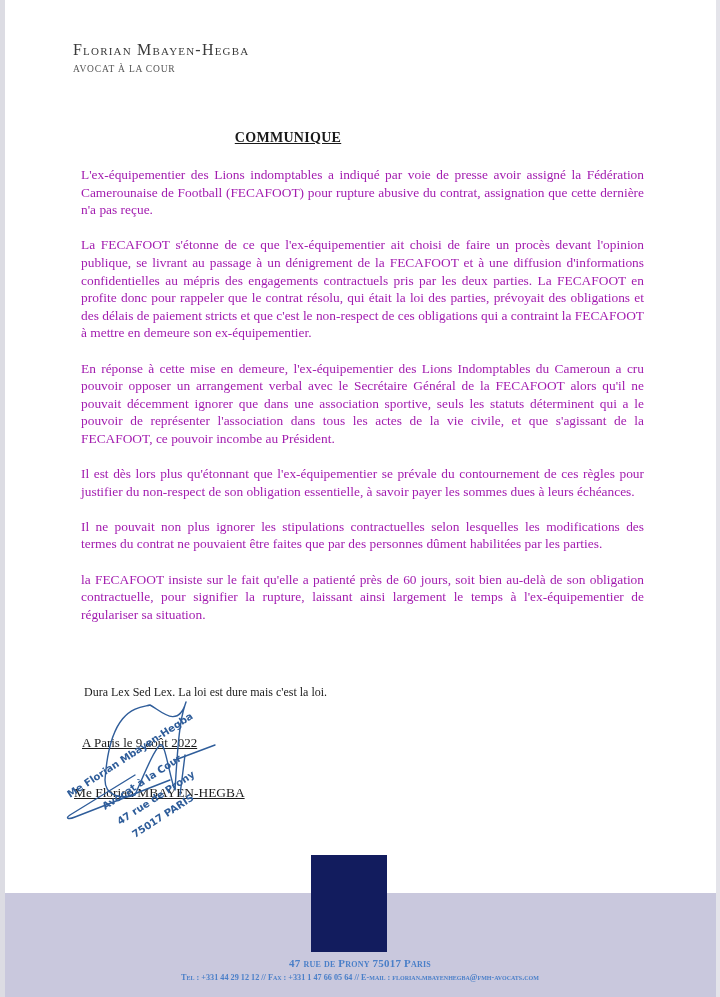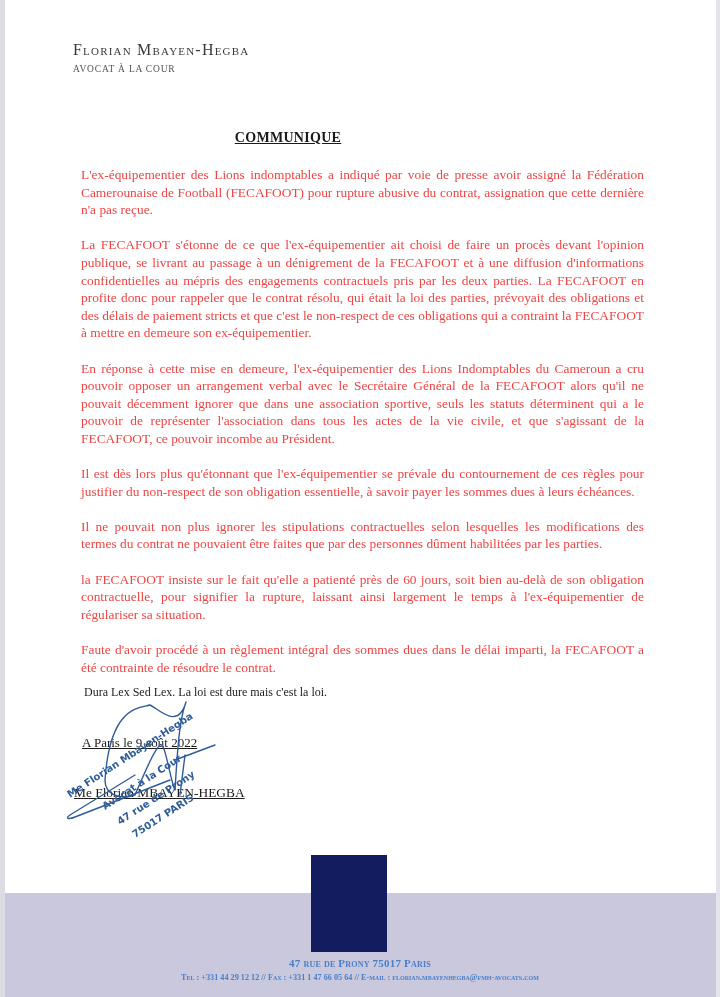--- a/index.html
+++ b/index.html
@@ -46,21 +46,21 @@
       font-weight: bold;
       text-decoration: underline;
       letter-spacing: 0.3px;
       color: #1a1a1a;
     }
     .body-text {
       position: absolute; left: 81px; width: 563px; top: 166px;
       font-size: 13.4px;
       line-height: 17.6px;
       text-align: justify;
-      color: #ef4444;
+      color: #a21caf;
     }
     .body-text p { margin-bottom: 17.6px; }
     .motto {
       position: absolute; left: 84px; top: 685px;
       font-size: 12px; color: #1c1c1c;
     }
     .place-date {
       position: absolute; left: 82px; top: 735px;
       font-size: 13px; color: #1c1c1c;
       text-decoration: underline;
@@ -123,21 +123,20 @@
 
 <div class="heading">COMMUNIQUE</div>
 
 <div class="body-text">
   <p>L'ex-équipementier des Lions indomptables a indiqué par voie de presse avoir assigné la Fédération Camerounaise de Football (FECAFOOT) pour rupture abusive du contrat, assignation que cette dernière n'a pas reçue.</p>
   <p>La FECAFOOT s'étonne de ce que l'ex-équipementier ait choisi de faire un procès devant l'opinion publique, se livrant au passage à un dénigrement de la FECAFOOT et à une diffusion d'informations confidentielles au mépris des engagements contractuels pris par les deux parties. La FECAFOOT en profite donc pour rappeler que le contrat résolu, qui était la loi des parties, prévoyait des obligations et des délais de paiement stricts et que c'est le non-respect de ces obligations qui a contraint la FECAFOOT à mettre en demeure son ex-équipementier.</p>
   <p>En réponse à cette mise en demeure, l'ex-équipementier des Lions Indomptables du Cameroun a cru pouvoir opposer un arrangement verbal avec le Secrétaire Général de la FECAFOOT alors qu'il ne pouvait décemment ignorer que dans une association sportive, seuls les statuts déterminent qui a le pouvoir de représenter l'association dans tous les actes de la vie civile, et que s'agissant de la FECAFOOT, ce pouvoir incombe au Président.</p>
   <p>Il est dès lors plus qu'étonnant que l'ex-équipementier se prévale du contournement de ces règles pour justifier du non-respect de son obligation essentielle, à savoir payer les sommes dues à leurs échéances.</p>
   <p>Il ne pouvait non plus ignorer les stipulations contractuelles selon lesquelles les modifications des termes du contrat ne pouvaient être faites que par des personnes dûment habilitées par les parties.</p>
   <p>la FECAFOOT insiste sur le fait qu'elle a patienté près de 60 jours, soit bien au-delà de son obligation contractuelle, pour signifier la rupture, laissant ainsi largement le temps à l'ex-équipementier de régulariser sa situation.</p>
-  <p>Faute d'avoir procédé à un règlement intégral des sommes dues dans le délai imparti, la FECAFOOT a été contrainte de résoudre le contrat.</p>
 </div>
 
 <div class="motto">Dura Lex Sed Lex. La loi est dure mais c'est la loi.</div>
 <div class="place-date">A Paris le 9 août 2022</div>
 <div class="signer">Me Florian MBAYEN-HEGBA</div>
 
 <svg class="stamp" viewBox="0 0 300 140" xmlns="http://www.w3.org/2000/svg">
   <g fill="none" stroke="#2f5d9a" stroke-width="1.4" stroke-linecap="round" stroke-linejoin="round">
     <path d="M136,2 C128,30 110,10 100,5 C90,8 60,5 55,80 C55,95 70,100 85,95 C100,60 105,50 110,45 C115,40 120,80 125,90 C128,40 130,20 135,5"></path>
     <path d="M125,60 L165,45"></path>

